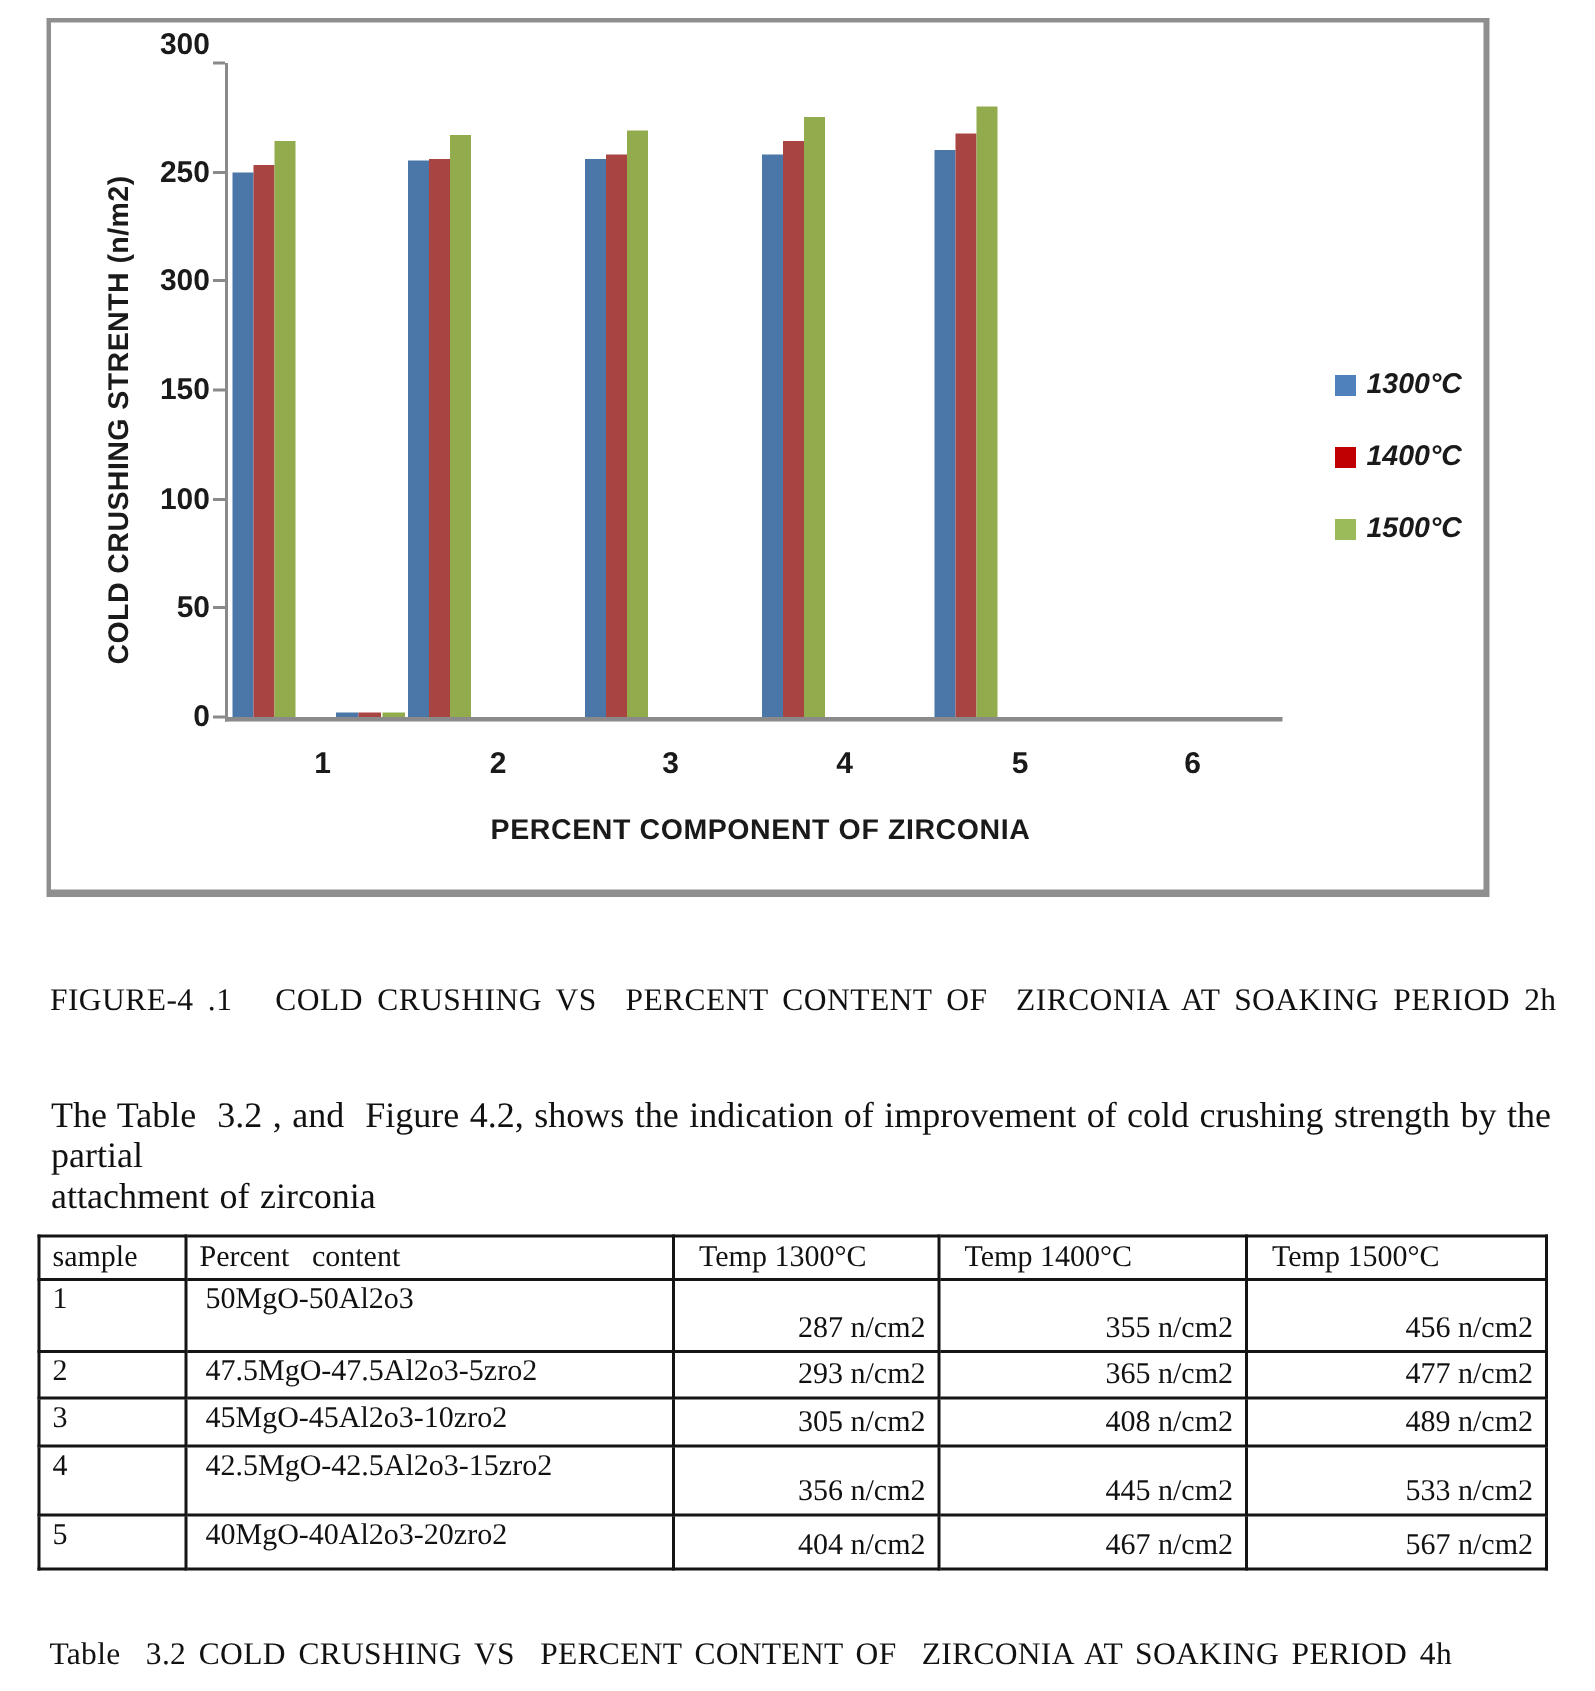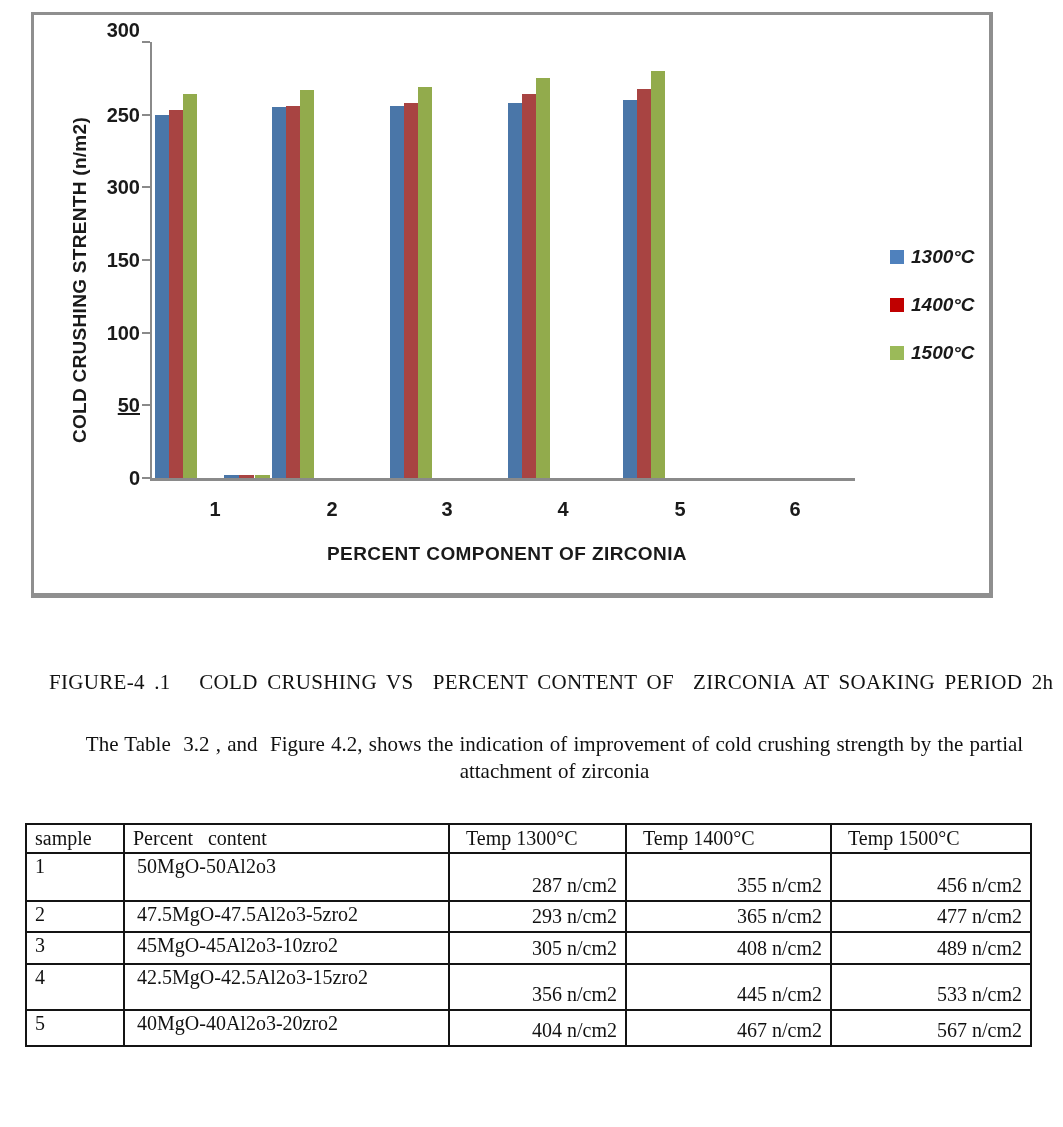--- a/index.html
+++ b/index.html
@@ -18,24 +18,24 @@
   .bar{position:absolute;}
   #y-axis-title{position:absolute;width:420px;height:26px;left:-162px;top:252px;
                 transform:rotate(-90deg);text-align:center;font-size:19px;letter-spacing:0.3px;}
   #x-axis-title{position:absolute;left:273px;top:528px;width:400px;text-align:center;
                 font-size:19px;letter-spacing:0.4px;}
   .legend-item{position:absolute;left:856px;display:flex;align-items:center;}
   .legend-swatch{width:14px;height:14px;margin-right:7px;flex:0 0 auto;}
   .legend-label{font-size:19px;line-height:20px;font-style:italic;}
 
   
-  #figure-caption{position:absolute;left:33px;top:654px;width:1005px;margin:16px;
-                  font-size:21px;letter-spacing:0.3px;word-spacing:4px;white-space:pre-wrap;}
-  #body-paragraph{position:absolute;left:47px;top:731px;width:1015px;margin:0;
-                  font-size:21px;line-height:27px;word-spacing:1px;white-space:pre-wrap;text-align:center;}
+  #figure-caption{position:absolute;left:33px;top:654px;width:1005px;margin:0;
+                  font-size:21px;letter-spacing:0.3px;word-spacing:4px;white-space:pre-wrap;text-align:center;}
+  #body-paragraph{position:absolute;left:34px;top:731px;width:1015px;margin:0;
+                  font-size:24px;line-height:27px;word-spacing:1px;white-space:pre-wrap;}
   #table-caption{position:absolute;left:33px;top:1090px;width:1005px;margin:0;
                  font-size:21px;letter-spacing:0.2px;word-spacing:3px;white-space:pre-wrap;}
 
   
   #data-table{position:absolute;left:25px;top:823px;width:802px;border-collapse:collapse;
               font-size:20px;color:#111;table-layout:fixed;}
   #data-table th,#data-table td{border:2px solid #141414;overflow:hidden;}
   #data-table th{font-weight:normal;text-align:left;vertical-align:middle;padding:2px 8px;white-space:pre;}
   .col-sample{width:98px;}
   .col-percent{width:325px;}
@@ -54,21 +54,21 @@
 
   <div id="chart-frame">
     <div id="chart-content">
       <div id="y-axis-title">COLD CRUSHING STRENTH (n/m2)</div>
       <div class="axis-line" id="y-axis-line" style="left:116px;top:27px;width:2px;height:439px;"></div>
       <div class="axis-line" id="x-axis-line" style="left:116px;top:463px;width:705px;height:3px;"></div>
       <div id="yticks">
           <div class="ytick-mark" style="left: 108px; top: 462px;"></div>
           <div class="ytick-label" style="left: 60px; top: 452px;">0</div>
           <div class="ytick-mark" style="left: 108px; top: 389px;"></div>
-          <div class="ytick-label" style="left: 60px; top: 379px; text-decoration: underline;">50</div>
+          <div class="ytick-label" style="left: 60px; top: 379px;">50</div>
           <div class="ytick-mark" style="left: 108px; top: 317px;"></div>
           <div class="ytick-label" style="left: 60px; top: 307px;">100</div>
           <div class="ytick-mark" style="left: 108px; top: 244px;"></div>
           <div class="ytick-label" style="left: 60px; top: 234px;">150</div>
           <div class="ytick-mark" style="left: 108px; top: 171px;"></div>
           <div class="ytick-label" style="left: 60px; top: 161px;">300</div>
           <div class="ytick-mark" style="left: 108px; top: 99px;"></div>
           <div class="ytick-label" style="left: 60px; top: 89px;">250</div>
           <div class="ytick-mark" style="left: 108px; top: 26px;"></div>
           <div class="ytick-label" style="left: 60px; top: 4px;">300</div>
@@ -173,14 +173,15 @@
         <tr style="height: 36px;">
           <td class="cell-sample">5</td>
           <td class="cell-percent">40MgO-40Al2o3-20zro2</td>
           <td class="cell-value">404 n/cm2</td>
           <td class="cell-value">467 n/cm2</td>
           <td class="cell-value">567 n/cm2</td>
         </tr>
       </tbody>
   </table>
 
+  <p id="table-caption">Table  3.2 COLD CRUSHING VS  PERCENT CONTENT OF  ZIRCONIA AT SOAKING PERIOD 4h</p>
 
 </div>
 
 </body></html>

